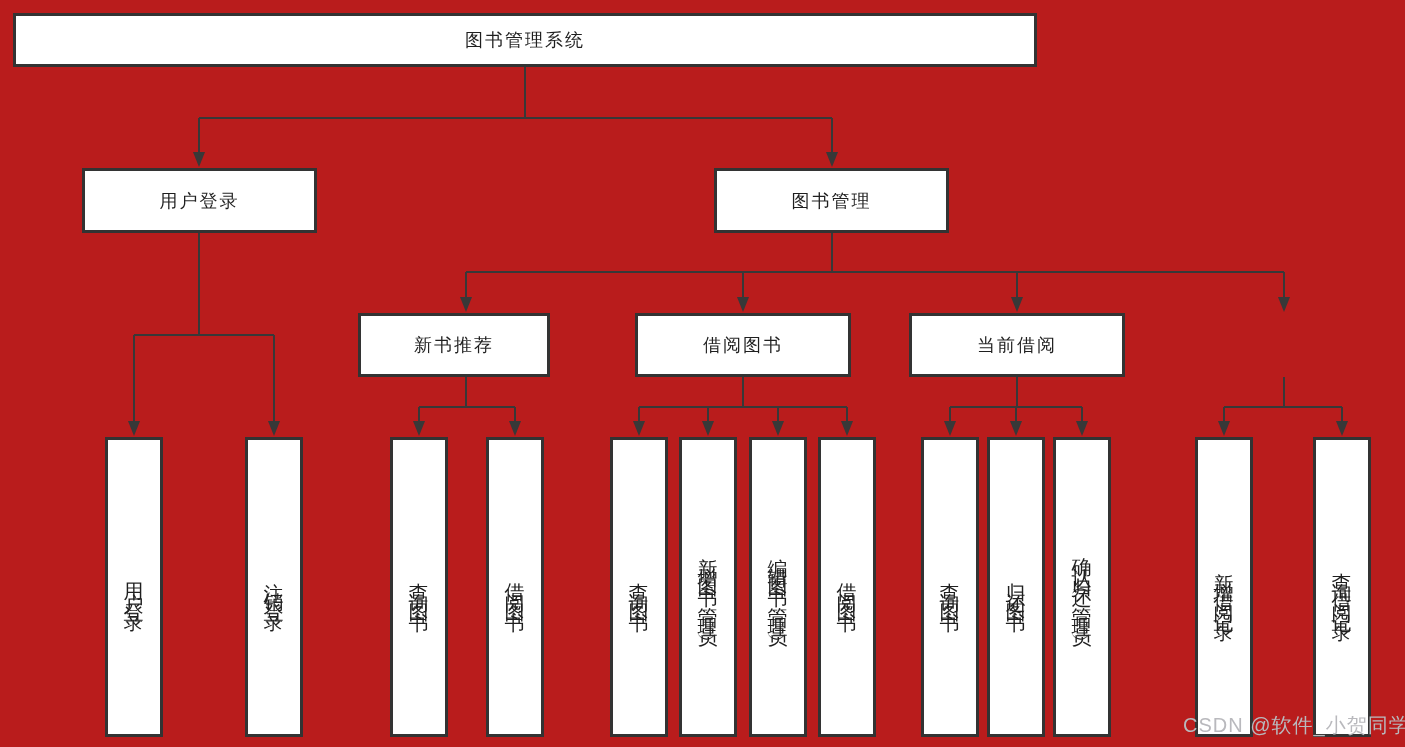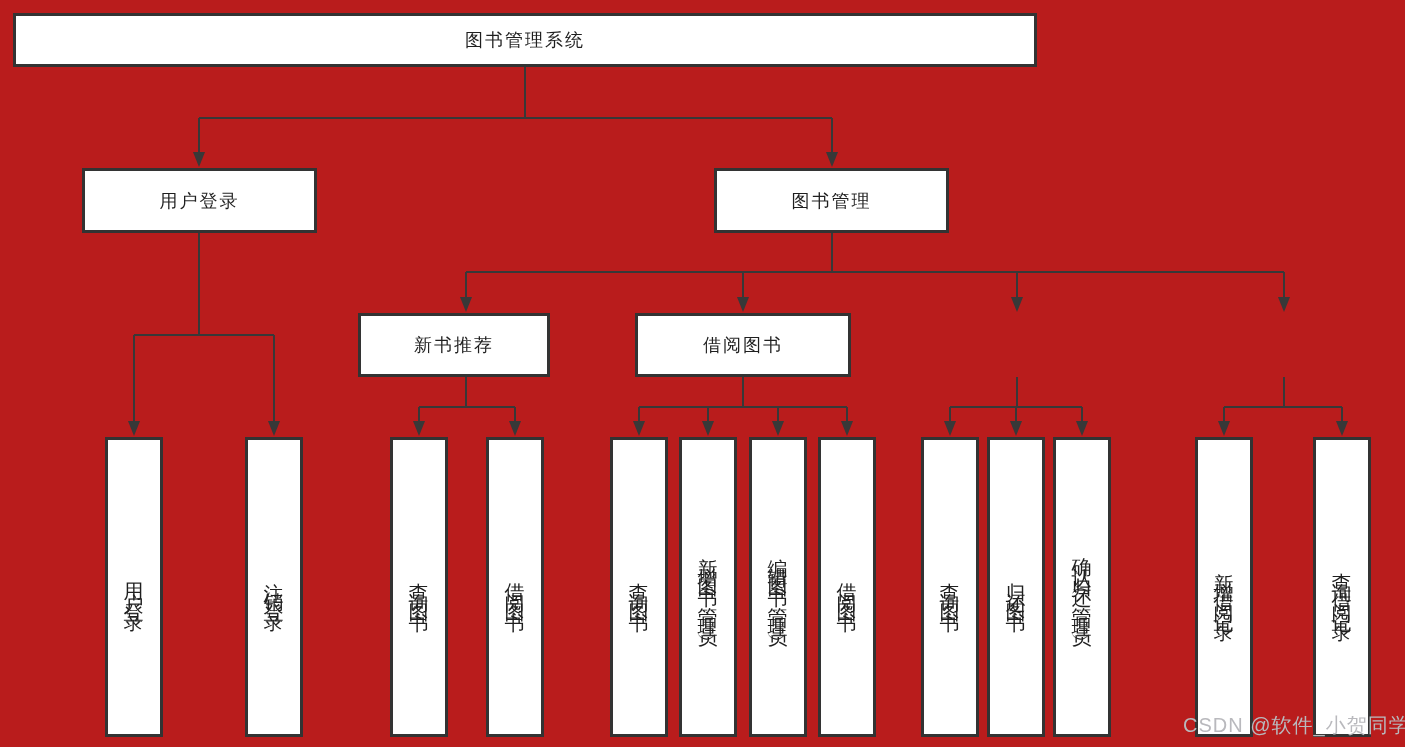--- a/index.html
+++ b/index.html
@@ -87,20 +87,23 @@
   <div class="box hbox" style="left:714px; top:168px; width:235px; height:65px;">
     <span>图书管理</span>
   </div>
 
   <div class="box hbox" style="left:358px; top:313px; width:192px; height:64px;">
     <span>新书推荐</span>
   </div>
   <div class="box hbox" style="left:635px; top:313px; width:216px; height:64px;">
     <span>借阅图书</span>
   </div>
+  <div class="box hbox" style="left:909px; top:313px; width:216px; height:64px;">
+    <span>当前借阅</span>
+  </div>
 
   <div class="box vbox" style="left:105px; top:437px; width:58px; height:300px;">
     <span>用户登录</span>
   </div>
   <div class="box vbox" style="left:245px; top:437px; width:58px; height:300px;">
     <span>注销登录</span>
   </div>
 
   <div class="box vbox" style="left:390px; top:437px; width:58px; height:300px;">
     <span>查询图书</span>

